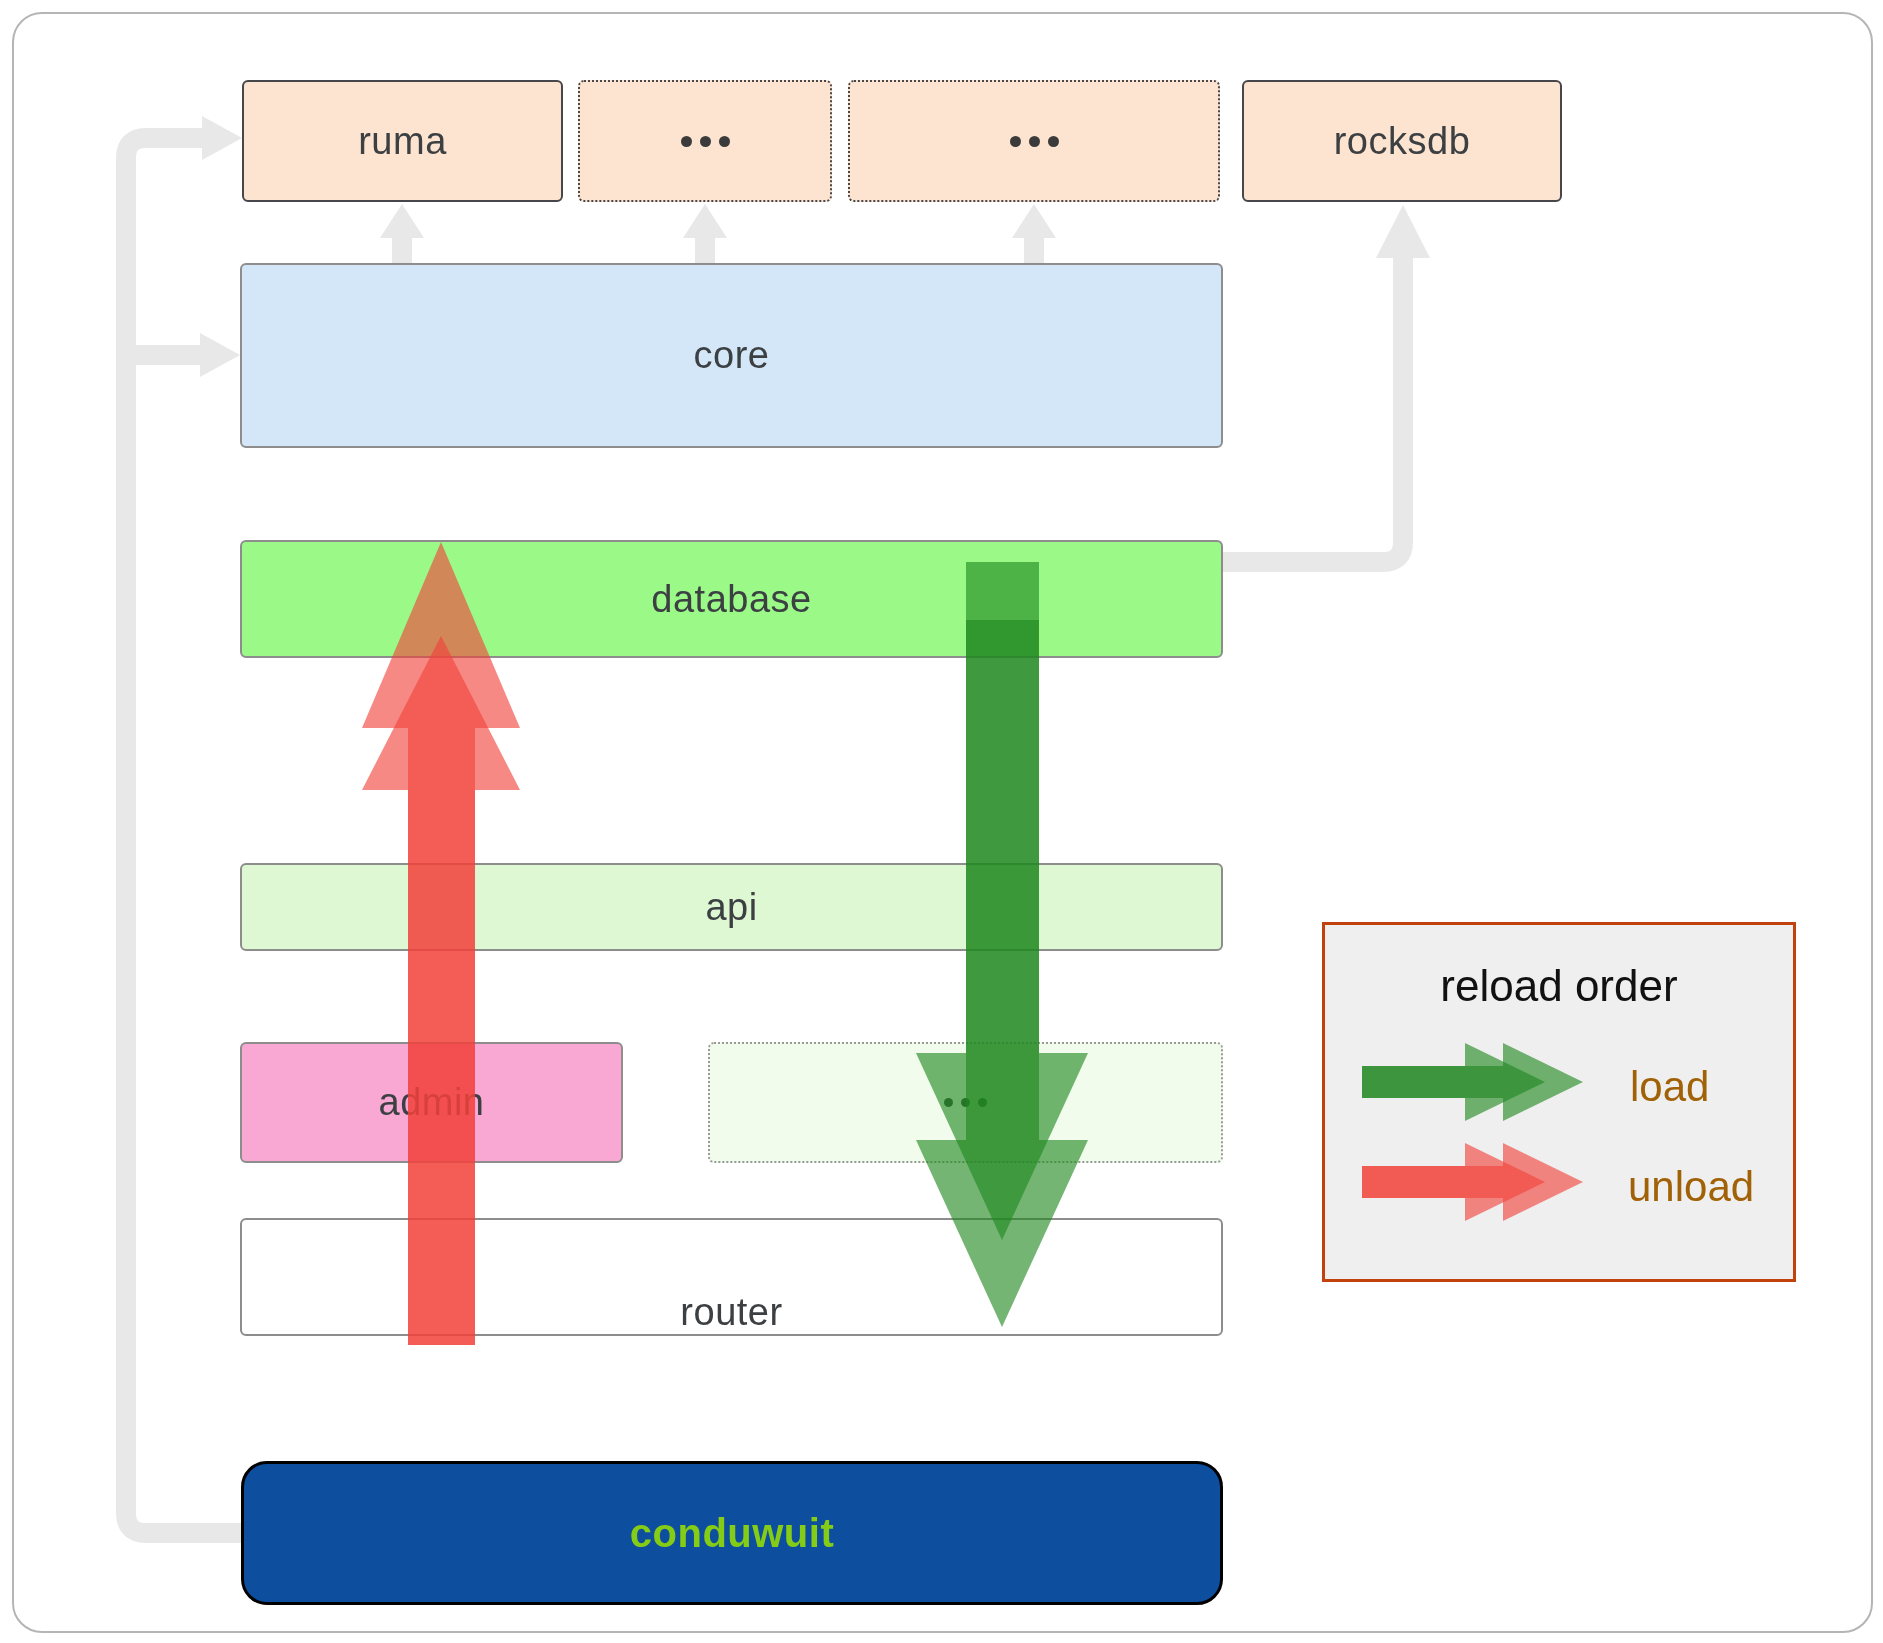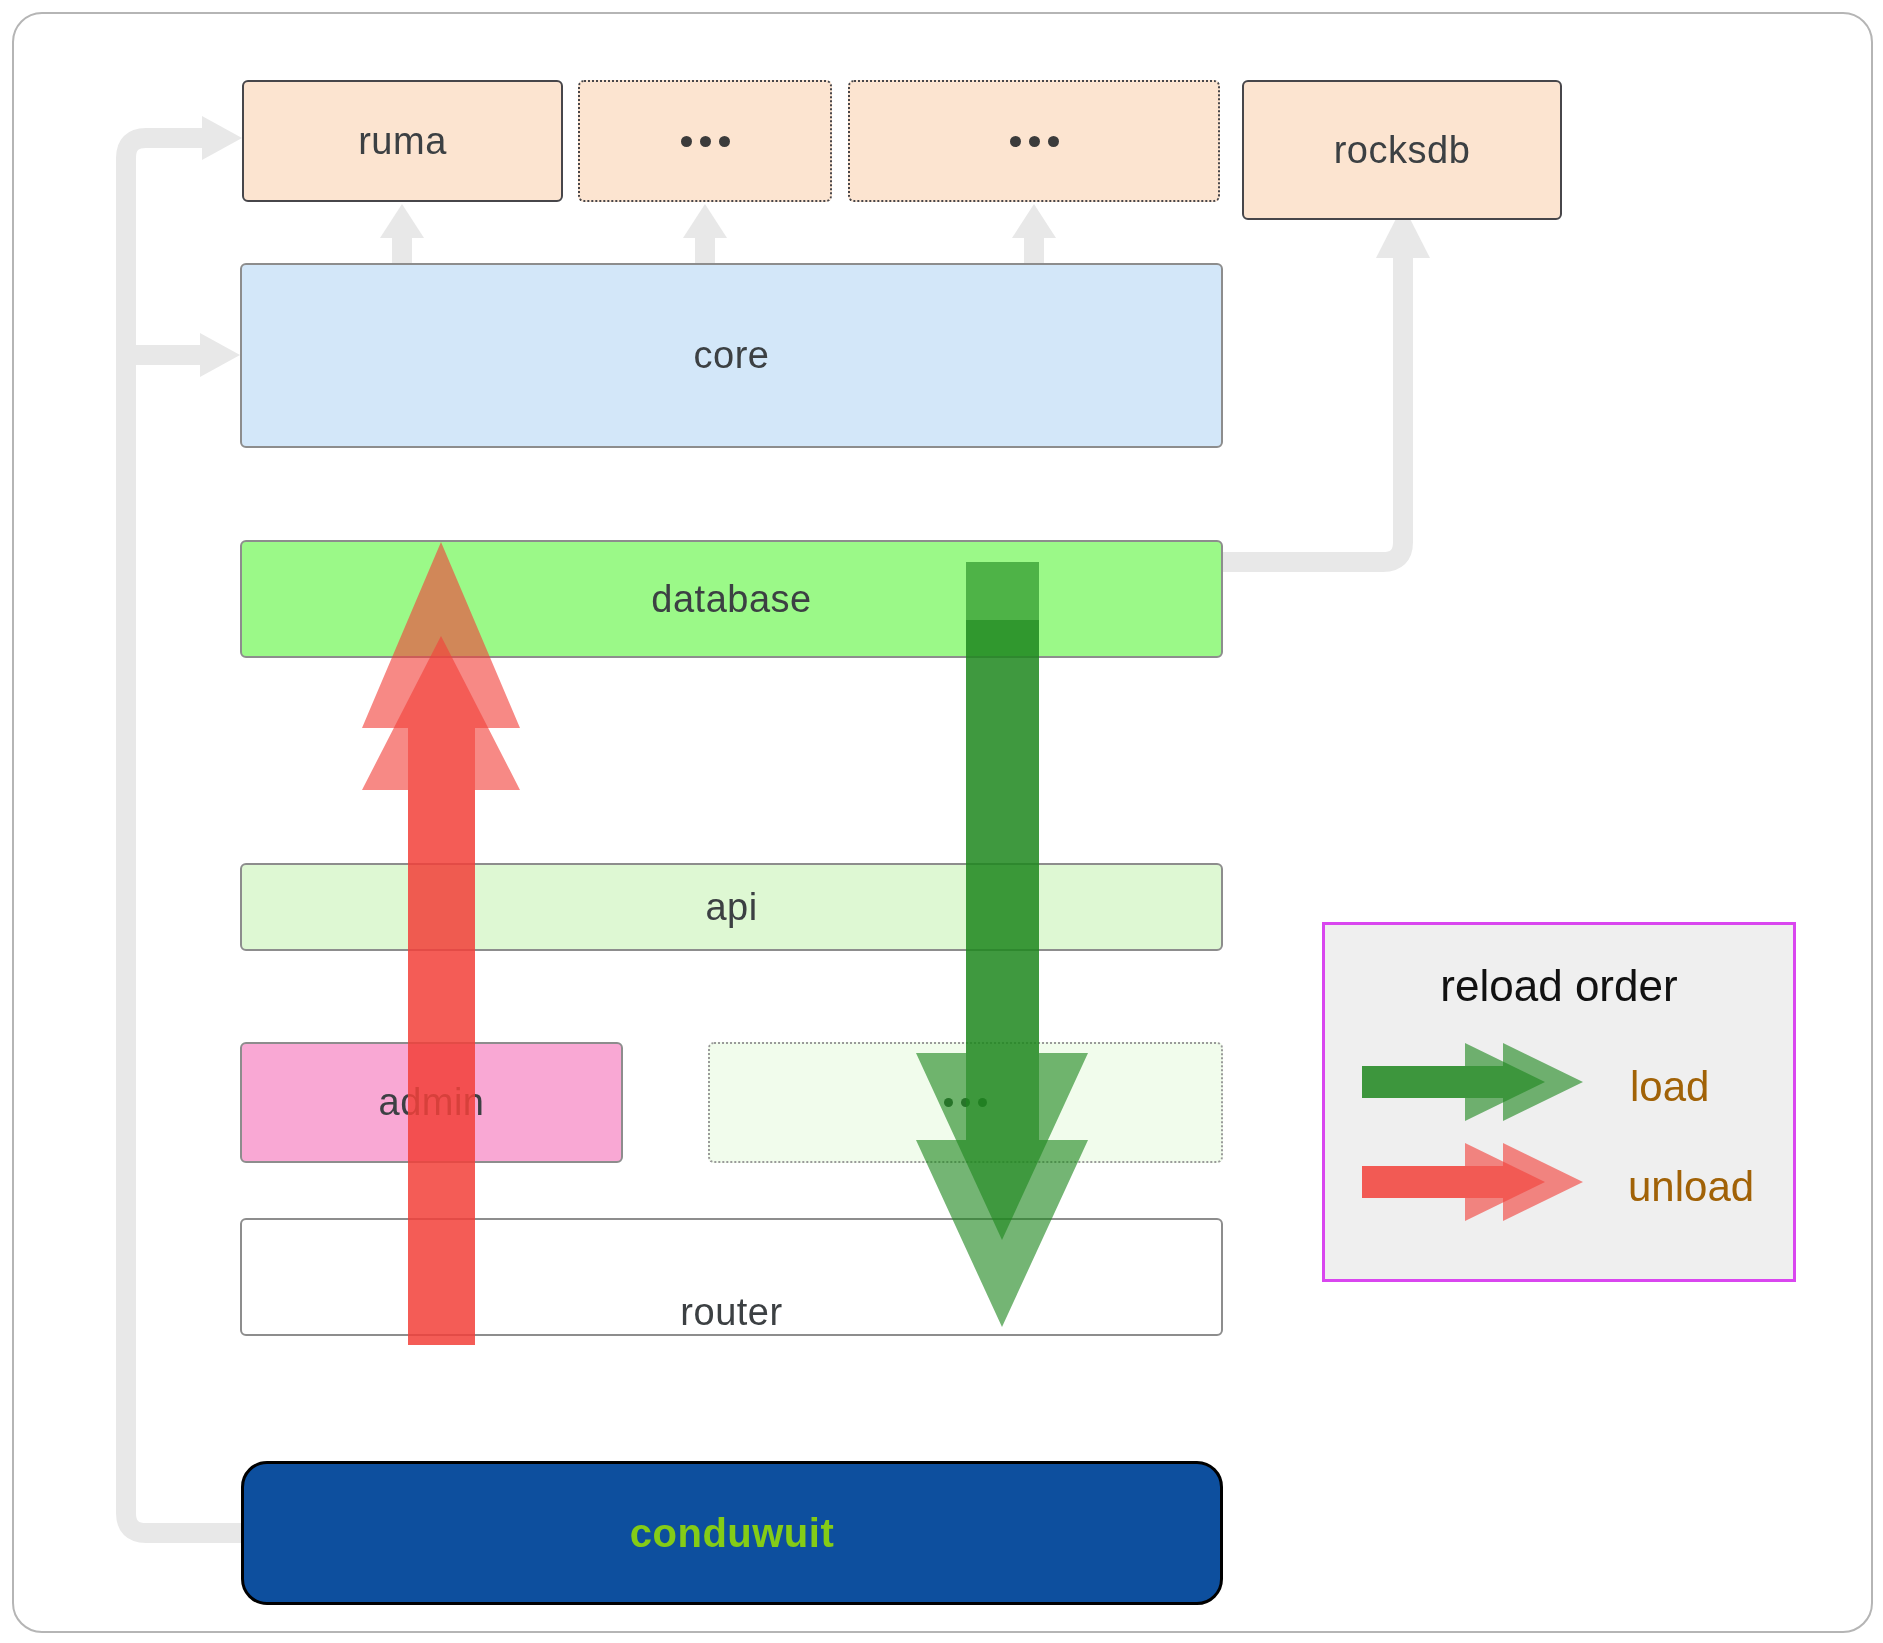--- a/index.html
+++ b/index.html
@@ -13,39 +13,39 @@
        border-radius:6px;z-index:2;}
   .box .lbl{font-size:38px;color:#3c4043;letter-spacing:0.5px;}
   .peach{background:var(--peach);border:2.5px solid #47464a;}
   .peach.dotted{border:2.5px dotted #47464a;}
   .row-border{border:2.5px solid #8d8d8d;}
   .row-border.dotted{border:2px dotted #9a9a9a;}
   
   #box-ruma{left:242px;top:80px;width:321px;height:122px;}
   #box-ellipsis1{left:578px;top:80px;width:254px;height:122px;}
   #box-ellipsis2{left:848px;top:80px;width:372px;height:122px;}
-  #box-rocksdb{left:1242px;top:80px;width:320px;height:140px;}
+  #box-rocksdb{left:1242px;top:80px;width:320px;height:122px;}
   
   #box-core{left:240px;top:263px;width:983px;height:185px;background:var(--core-blue);}
   #box-database{left:240px;top:502px;width:983px;height:118px;background:var(--db-green);margin-top:38px;}
   #box-service{left:240px;top:682px;width:983px;height:118px;background:#d9f7ca;}
   #box-api{left:240px;top:863px;width:983px;height:88px;background:#def8d3;}
   #box-admin{left:240px;top:1042px;width:383px;height:121px;background:#f9a8d4;}
   #box-ellipsis3{left:708px;top:1042px;width:515px;height:121px;background:#f1fcec;}
   #box-router{left:240px;top:1218px;width:983px;height:118px;background:#ffffff;align-items:flex-end;}
   #box-conduwuit{left:241px;top:1461px;width:982px;height:144px;background:var(--conduwuit-blue);
                  border:3px solid #000;border-radius:26px;}
   #box-conduwuit .lbl{color:#84cc16;font-weight:bold;font-size:40px;}
   
   .dots{display:flex;gap:8px;align-items:center;}
   .dots i{width:11px;height:11px;border-radius:50%;background:#3b3b3b;}
   #box-ellipsis3 .dots i{width:9px;height:9px;background:#35543a;}
   
   #legend{position:absolute;left:1322px;top:922px;width:474px;height:360px;box-sizing:border-box;
-          background:#efefef;border:3px solid #d946ef;z-index:3;}
+          background:#efefef;border:3px solid #c2410c;z-index:3;}
   #legend .title{position:absolute;left:0;right:0;top:36px;text-align:center;
                  font-size:44px;color:#111;}
   #legend .item-label{position:absolute;font-size:42px;color:#a16207;}
   #legend-load-label{left:305px;top:138px;}
   #legend-unload-label{left:303px;top:238px;}
 </style>
 </head>
 <body>
 
 <div id="stage">

